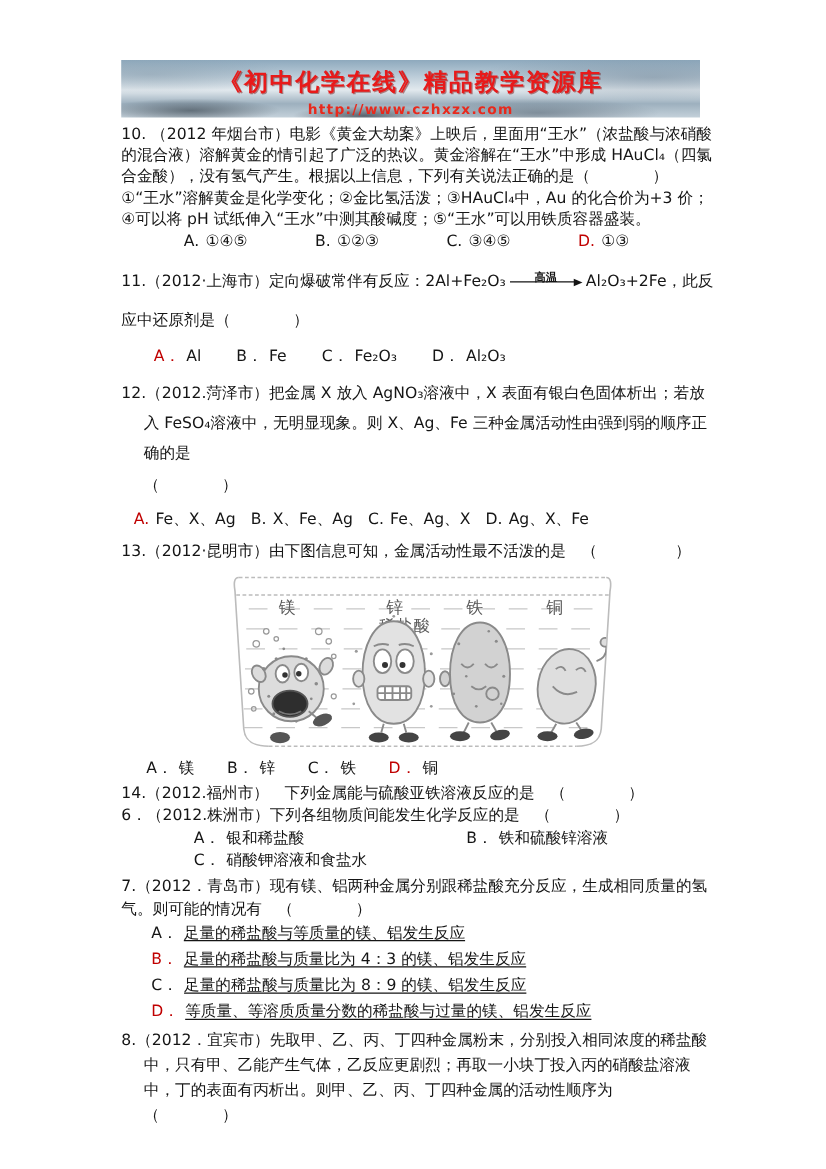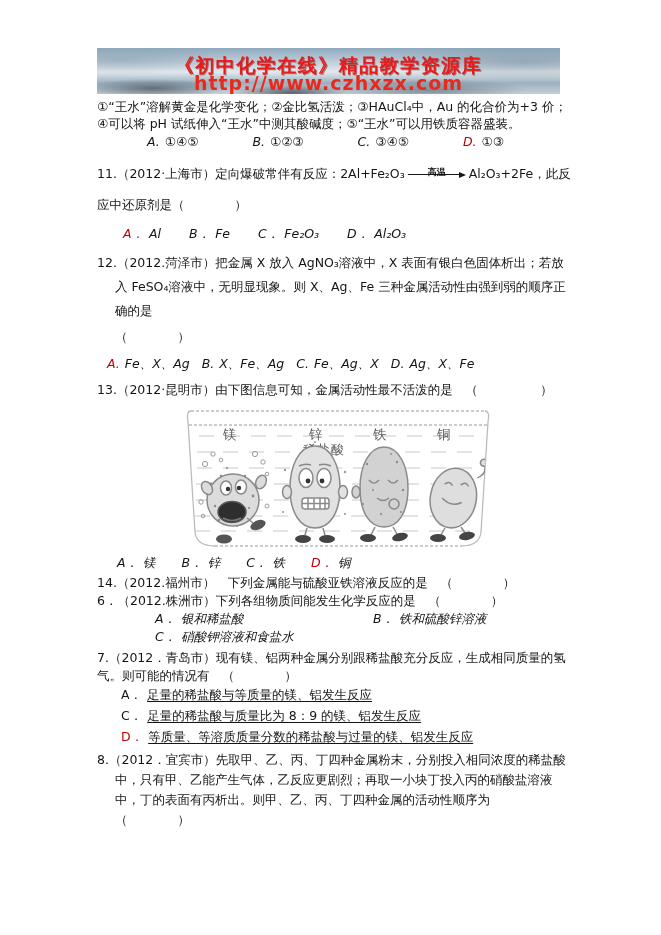--- a/index.html
+++ b/index.html
@@ -21,28 +21,28 @@
       linear-gradient(180deg,#8ea9bd 0%,#b7c9d6 26%,#e2e9ee 52%,#9db0be 76%,#c4d1da 100%);
   }
   .banner-title {
     position:absolute; top:5px; left:0; width:100%; text-align:center;
     color:#e81a1a; font-weight:bold; font-size:19px; letter-spacing:1.5px;
     text-shadow:1px 1px 0 rgba(110,0,0,.45);
     font-family:"DejaVu Serif", serif;
   }
   .banner-url {
     position:absolute; bottom:0; left:0; width:100%; text-align:center;
-    color:#e8291c; font-weight:bold; font-size:19px; letter-spacing:1px;
+    color:#e8291c; font-weight:bold; font-size:11px; letter-spacing:1px;
   }
 
   
   .q p { margin:0; }
   .red { color:#c00000; }
   .opts { display:flex; }
-  .opt { white-space:nowrap;font-style:italic; }
+  .opt { white-space:nowrap; }
   .ol { margin-right:5px; }
 
   .q10 p { line-height:17px; }
   .q10 .opts { padding-left:50px; gap:54px; line-height:18px; margin-top:1px; }
 
   .q11 { margin-top:7px; }
   .q11 .stem { line-height:31px; }
   .q11 .opts { padding-left:26px; gap:28px; line-height:28px; }
 
   .rxn { white-space:nowrap; }
@@ -90,20 +90,21 @@
 <body>
 
 <div class="content">
 
   <div class="banner">
     <div class="banner-title">《初中化学在线》精品教学资源库</div>
     <div class="banner-url">http://www.czhxzx.com</div>
   </div>
 
   <div class="q q10">
+    <p class="stem">10. （2012 年烟台市）电影《黄金大劫案》上映后，里面用“王水”（浓盐酸与浓硝酸的混合液）溶解黄金的情引起了广泛的热议。黄金溶解在“王水”中形成 HAuCl₄（四氯合金酸），没有氢气产生。根据以上信息，下列有关说法正确的是（　　　　）</p>
     <p class="itemsline">①“王水”溶解黄金是化学变化；②金比氢活泼；③HAuCl₄中，Au 的化合价为+3 价；④可以将 pH 试纸伸入“王水”中测其酸碱度；⑤“王水”可以用铁质容器盛装。</p>
     <div class="opts">
       <span class="opt"><span class="ol">A.</span><span>①④⑤</span></span>
       <span class="opt"><span class="ol">B.</span><span>①②③</span></span>
       <span class="opt"><span class="ol">C.</span><span>③④⑤</span></span>
       <span class="opt"><span class="ol red">D.</span><span>①③</span></span>
     </div>
   </div>
 
   <div class="q q11">
@@ -286,20 +287,21 @@
     <div class="opts">
       <span class="opt"><span class="ol">A．</span><span>银和稀盐酸</span></span>
       <span class="opt"><span class="ol">B．</span><span>铁和硫酸锌溶液</span></span>
       <span class="opt"><span class="ol">C．</span><span>硝酸钾溶液和食盐水</span></span>
     </div>
   </div>
 
   <div class="q q7">
     <p class="stem">7.（2012．青岛市）现有镁、铝两种金属分别跟稀盐酸充分反应，生成相同质量的氢气。则可能的情况有　（　　　　）</p>
     <p class="optline"><span class="ol">A．</span><span class="ut">足量的稀盐酸与等质量的镁、铝发生反应</span></p>
+    <p class="optline"><span class="ol red">B．</span><span class="ut">足量的稀盐酸与质量比为 4：3 的镁、铝发生反应</span></p>
     <p class="optline"><span class="ol">C．</span><span class="ut">足量的稀盐酸与质量比为 8：9 的镁、铝发生反应</span></p>
     <p class="optline"><span class="ol red">D．</span><span class="ut">等质量、等溶质质量分数的稀盐酸与过量的镁、铝发生反应</span></p>
   </div>
 
   <div class="q q8">
     <p class="stem">8.（2012．宜宾市）先取甲、乙、丙、丁四种金属粉末，分别投入相同浓度的稀盐酸中，只有甲、乙能产生气体，乙反应更剧烈；再取一小块丁投入丙的硝酸盐溶液中，丁的表面有丙析出。则甲、乙、丙、丁四种金属的活动性顺序为　（　　　　）</p>
   </div>
 
 </div>
 

